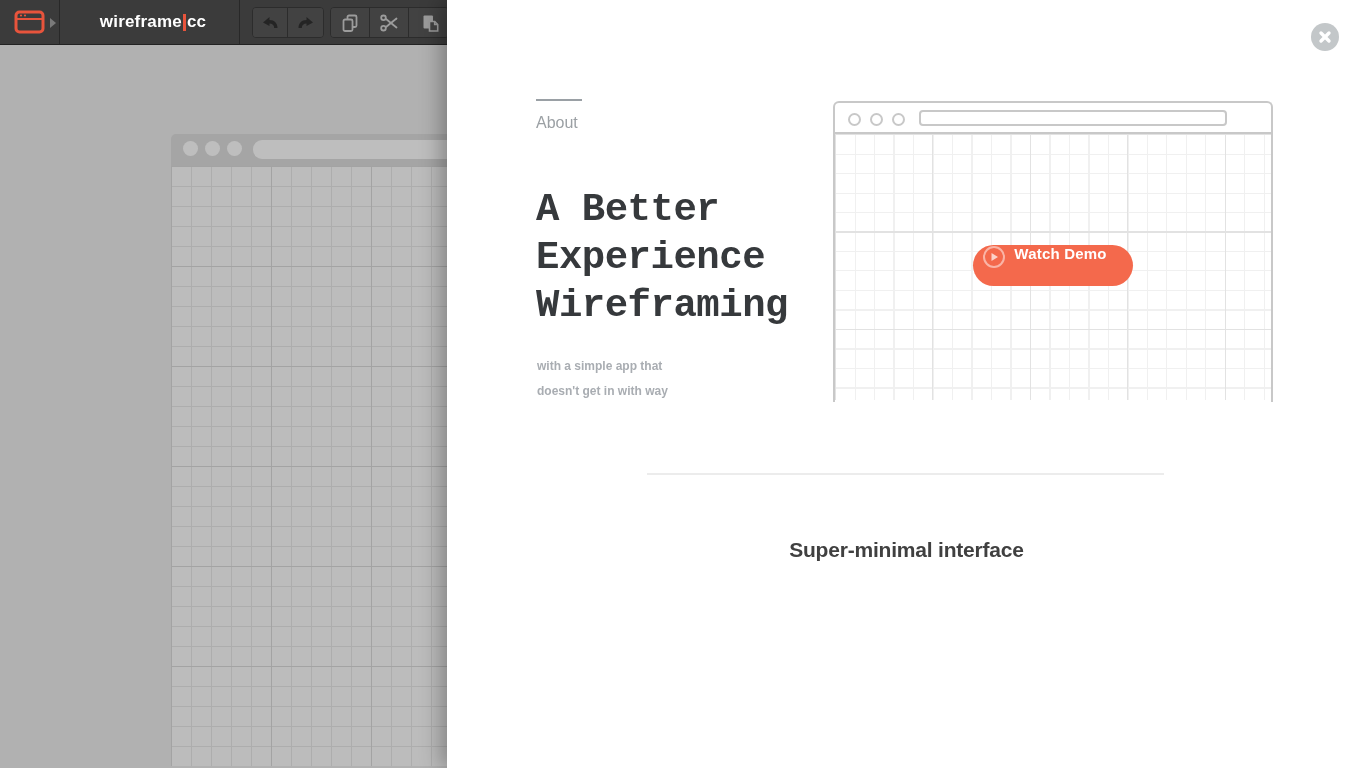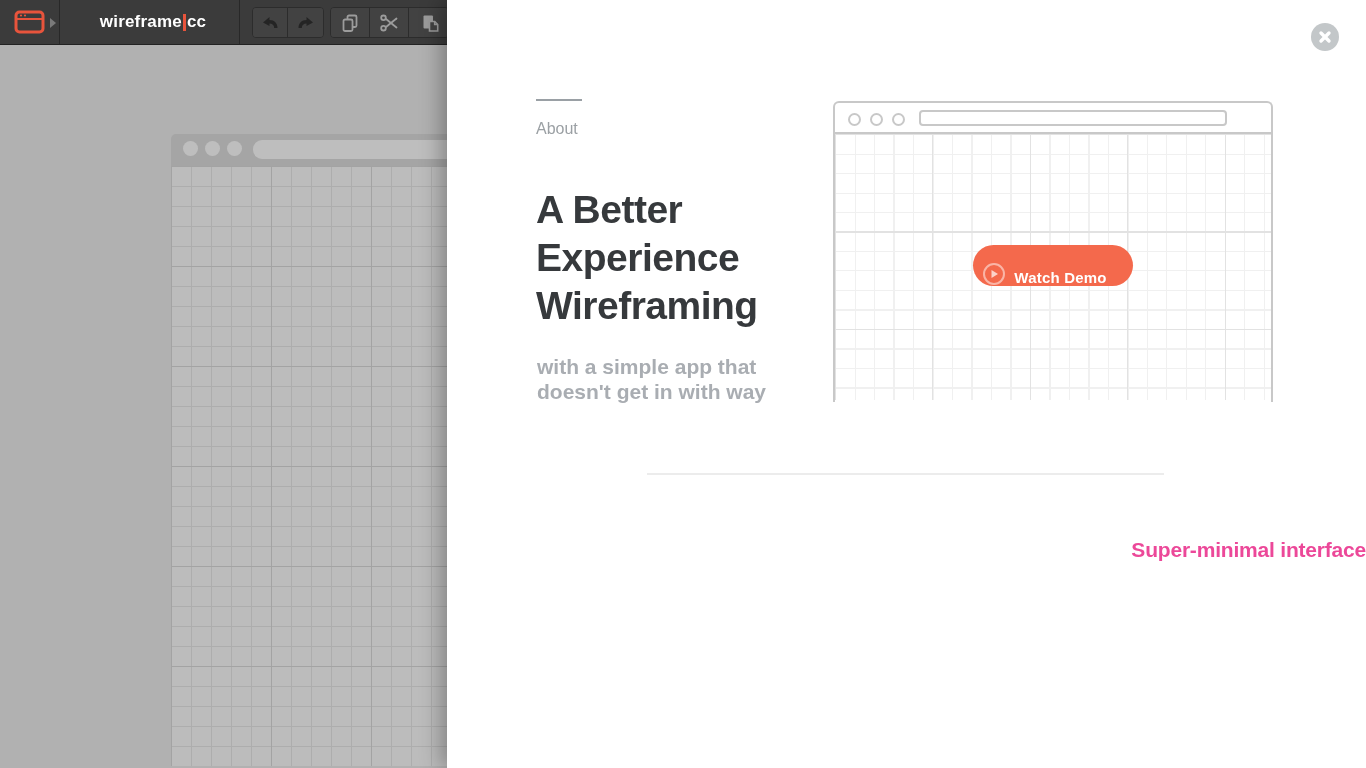--- a/index.html
+++ b/index.html
@@ -43,52 +43,52 @@
       repeating-linear-gradient(to right,#adadad 0 1px,transparent 1px 20px),
       repeating-linear-gradient(to bottom,#adadad 0 1px,transparent 1px 20px); }
 
   
   .overlay { position:absolute; left:447px; top:0; width:919px; height:768px;
     background:#ffffff; box-shadow:-6px 0 20px rgba(0,0,0,.30); z-index:2; }
   .close-btn { position:absolute; left:864px; top:23px; width:28px; height:28px;
     border-radius:50%; background:#c3c7c9; display:flex; align-items:center; justify-content:center; cursor:pointer; }
   .about-block { position:absolute; left:89px; top:99px; }
   .about-rule { width:46px; height:2px; background:#9aa0a5; }
-  .about-label { margin-top:19px; font-size:16px; color:#9ba0a4; }
+  .about-label { margin-top:13px; font-size:16px; color:#9ba0a4; }
   .hero-heading { position:absolute; left:89px; top:186px; width:300px;
-    font-size:39px; line-height:48px; font-weight:bold; color:#36393c; letter-spacing:-.5px; }
-  .hero-sub { position:absolute; left:90px; top:354px; font-size:21px; line-height:25px;
+    font-size:39px; line-height:48px; font-weight:bold; color:#36393c; letter-spacing:-.5px;font-family:Liberation Mono, monospace; }
+  .hero-sub { position:absolute; left:90px; top:354px; font-size:12px; line-height:25px;
     font-weight:bold; color:#a9adb2; }
 
   .mockup { position:absolute; left:386px; top:101px; width:440px; height:301px;
     border:2px solid #c8c8c8; border-bottom:none; border-radius:6px 6px 0 0; background:#fff; }
   .mock-chrome { position:relative; height:31px; border-bottom:2px solid #c8c8c8; }
   .mock-dot { position:absolute; top:10px; width:13px; height:13px; border-radius:50%;
     border:2px solid #c8c8c8; background:#fff; }
   .mock-dot.d1 { left:13px; } .mock-dot.d2 { left:35px; } .mock-dot.d3 { left:57px; }
   .mock-address { position:absolute; left:84px; top:7px; width:308px; height:16px;
     border:2px solid #c8c8c8; border-radius:4px; background:#fff; }
   .mock-grid { height:266px; background-color:#ffffff;
     background-image:
       repeating-linear-gradient(to right,#e2e2e2 0 1px,transparent 1px 97.5px),
       repeating-linear-gradient(to bottom,#e2e2e2 0 1px,transparent 1px 97.5px),
       repeating-linear-gradient(to right,#f0f0f0 0 1px,transparent 1px 19.5px),
       repeating-linear-gradient(to bottom,#f0f0f0 0 1px,transparent 1px 19.5px); }
 
   .watch-btn { position:absolute; left:526px; top:245px; width:160px; height:41px;
     border:none; border-radius:21px; background:#f4694c; color:#ffffff;
-    display:flex; align-items:flex-end; cursor:pointer;
+    display:flex; align-items:flex-start; cursor:pointer;
     font-family:"Liberation Sans","DejaVu Sans",sans-serif; }
   .watch-btn .play-wrap { margin-left:9px; display:flex; }
   .watch-btn .watch-label { flex:1; text-align:center; margin-right:18px;
     font-size:15px; font-weight:bold; letter-spacing:.2px; }
 
   .section-divider { position:absolute; left:200px; top:473px; width:517px; height:2px; background:#ececec; }
-  .feature-title { position:absolute; left:0; top:538px; width:919px; text-align:right;
-    font-size:21px; font-weight:bold; color:#ec4899; letter-spacing:-.2px; }
+  .feature-title { position:absolute; left:0; top:538px; width:919px; text-align:center;
+    font-size:21px; font-weight:bold; color:#404040; letter-spacing:-.2px; }
 </style>
 </head>
 <body>
 
 <div class="app">
 
   <header class="toolbar">
     <div class="logo-section">
       <svg width="34" height="28" viewBox="0 0 34 28">
         <rect x="3" y="4" width="27" height="20" rx="3.5" fill="none" stroke="#e8543c" stroke-width="3"></rect>

